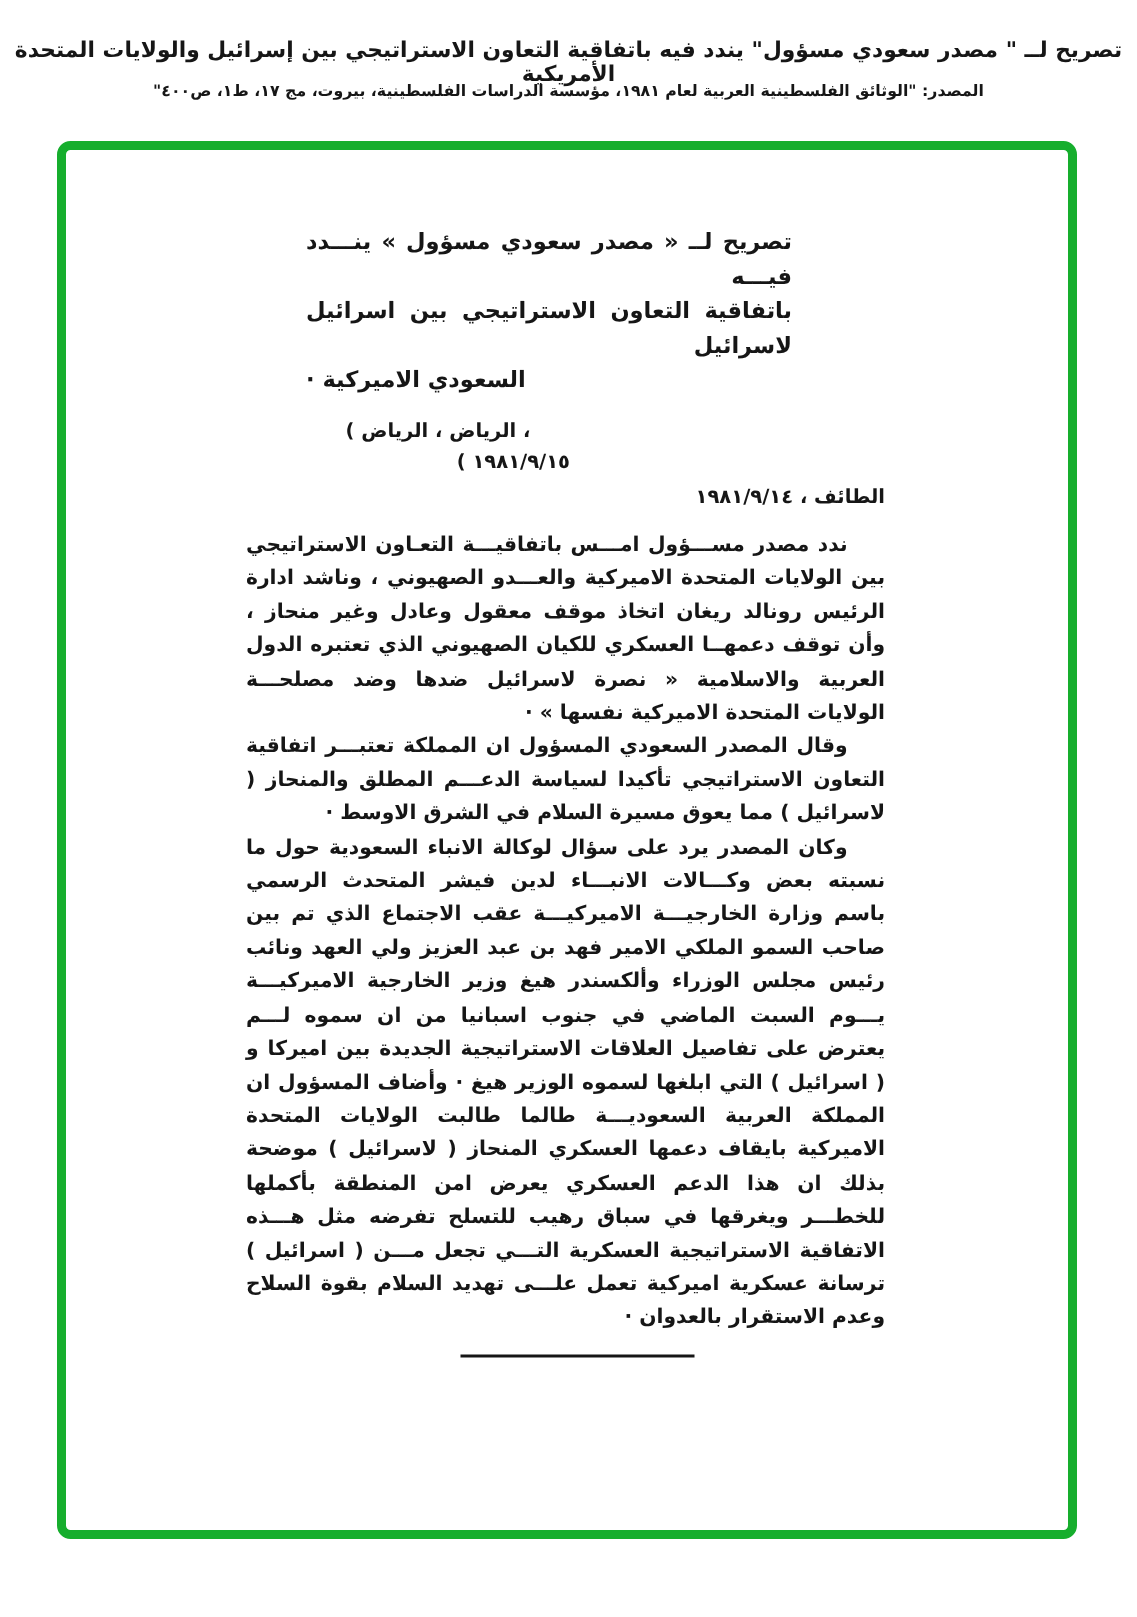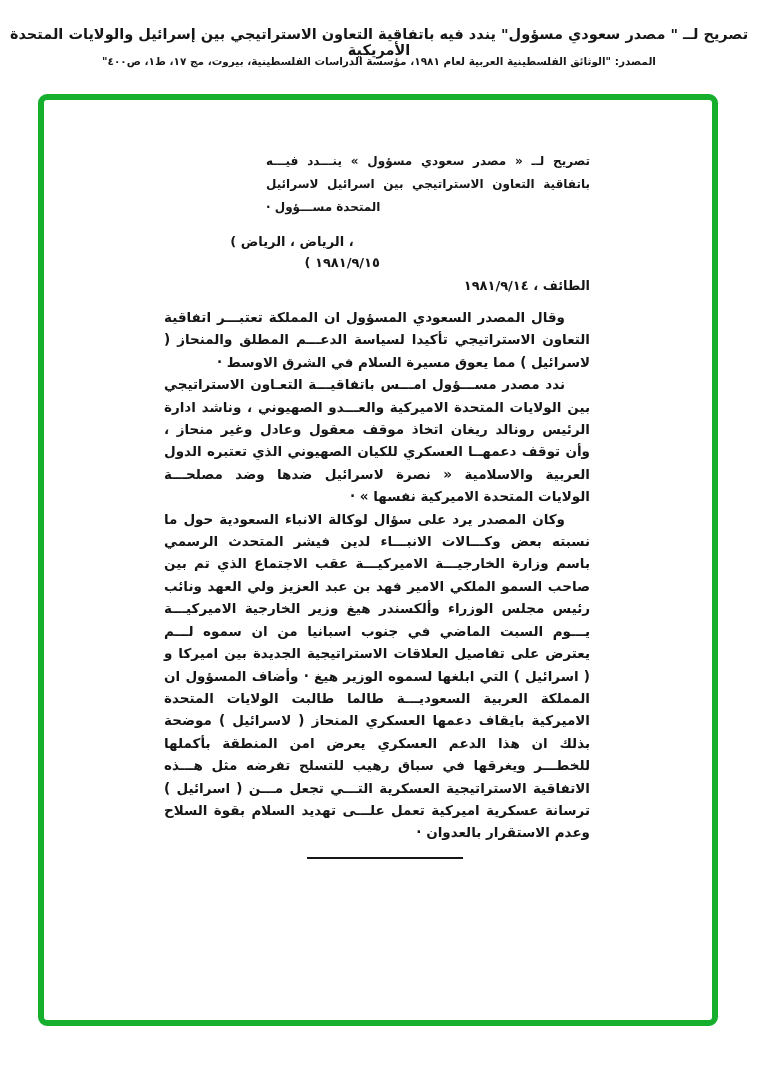--- a/index.html
+++ b/index.html
@@ -30,22 +30,22 @@
     border:6px solid #16ae2d;
     border-radius:9px;
     background:#ffffff;
   }
   
   .doc{
     position:absolute;left:164px;top:150px;width:426px;
     direction:rtl;font-weight:700;
   }
   .title{
-    width:324px;margin-left:auto;
-    font-size:12px;line-height:23px;
+    width:324px;margin-left:auto;margin-right:62px;
+    font-size:15px;line-height:23px;
   }
   .title .tl{text-align:justify;text-align-last:justify;}
   .title .tl3{text-align:left;text-align-last:left;}
   .dateline{
     display:flex;justify-content:space-between;align-items:flex-start;
     margin-top:12px;padding-left:40px;
     font-size:13px;line-height:21px;
   }
   .dl-right{white-space:nowrap;margin-top:44px;}
   .dl-left{width:176px;}
@@ -68,29 +68,29 @@
 <div class="hdr1">تصريح لــ " مصدر سعودي مسؤول" يندد فيه باتفاقية التعاون الاستراتيجي بين إسرائيل والولايات المتحدة الأمريكية</div>
 <div class="hdr2">المصدر: "الوثائق الفلسطينية العربية لعام ١٩٨١،  مؤسسة الدراسات الفلسطينية، بيروت، مج ١٧، ط١، ص٤٠٠"</div>
 
 <div class="frame"></div>
 
 <div class="doc">
 
   <div class="title">
     <div class="tl">تصريح لــ « مصدر سعودي مسؤول » ينـــدد فيـــه</div>
     <div class="tl">باتفاقية التعاون الاستراتيجي بين اسرائيل لاسرائيل</div>
-    <div class="tl3">المتحدة مســـؤول ·</div>
+    <div class="tl3">السعودي الاميركية ·</div>
   </div>
 
   <div class="dateline">
     <div class="dl-right">الطائف ، ١٩٨١/٩/١٤</div>
     <div class="dl-left">
       <div class="l1">( الرياض ، الرياض ،</div>
       <div class="l2">( ١٩٨١/٩/١٥</div>
     </div>
   </div>
 
+  <p class="para">ندد مصدر مســـؤول امـــس باتفاقيـــة التعـاون الاستراتيجي بين الولايات المتحدة الاميركية والعـــدو الصهيوني ، وناشد ادارة الرئيس رونالد ريغان اتخاذ موقف معقول وعادل وغير منحاز ، وأن توقف دعمهــا العسكري للكيان الصهيوني الذي تعتبره الدول العربية والاسلامية « نصرة لاسرائيل ضدها وضد مصلحـــة الولايات المتحدة الاميركية نفسها » ·</p>
   <p class="para">وقال المصدر السعودي المسؤول ان المملكة تعتبـــر اتفاقية التعاون الاستراتيجي تأكيدا لسياسة الدعـــم المطلق والمنحاز ( لاسرائيل ) مما يعوق مسيرة السلام في الشرق الاوسط ·</p>
-  <p class="para">ندد مصدر مســـؤول امـــس باتفاقيـــة التعـاون الاستراتيجي بين الولايات المتحدة الاميركية والعـــدو الصهيوني ، وناشد ادارة الرئيس رونالد ريغان اتخاذ موقف معقول وعادل وغير منحاز ، وأن توقف دعمهــا العسكري للكيان الصهيوني الذي تعتبره الدول العربية والاسلامية « نصرة لاسرائيل ضدها وضد مصلحـــة الولايات المتحدة الاميركية نفسها » ·</p>
   <p class="para">وكان المصدر يرد على سؤال لوكالة الانباء السعودية حول ما نسبته بعض وكـــالات الانبـــاء لدين فيشر المتحدث الرسمي باسم وزارة الخارجيـــة الاميركيـــة عقب الاجتماع الذي تم بين صاحب السمو الملكي الامير فهد بن عبد العزيز ولي العهد ونائب رئيس مجلس الوزراء وألكسندر هيغ وزير الخارجية الاميركيـــة يـــوم السبت الماضي في جنوب اسبانيا من ان سموه لـــم يعترض على تفاصيل العلاقات الاستراتيجية الجديدة بين اميركا و ( اسرائيل ) التي ابلغها لسموه الوزير هيغ · وأضاف المسؤول ان المملكة العربية السعوديـــة طالما طالبت الولايات المتحدة الاميركية بايقاف دعمها العسكري المنحاز ( لاسرائيل ) موضحة بذلك ان هذا الدعم العسكري يعرض امن المنطقة بأكملها للخطـــر ويغرقها في سباق رهيب للتسلح تفرضه مثل هـــذه الاتفاقية الاستراتيجية العسكرية التـــي تجعل مـــن ( اسرائيل ) ترسانة عسكرية اميركية تعمل علـــى تهديد السلام بقوة السلاح وعدم الاستقرار بالعدوان ·</p>
 
   <div class="end-rule"></div>
 </div>
 
 </body></html>

